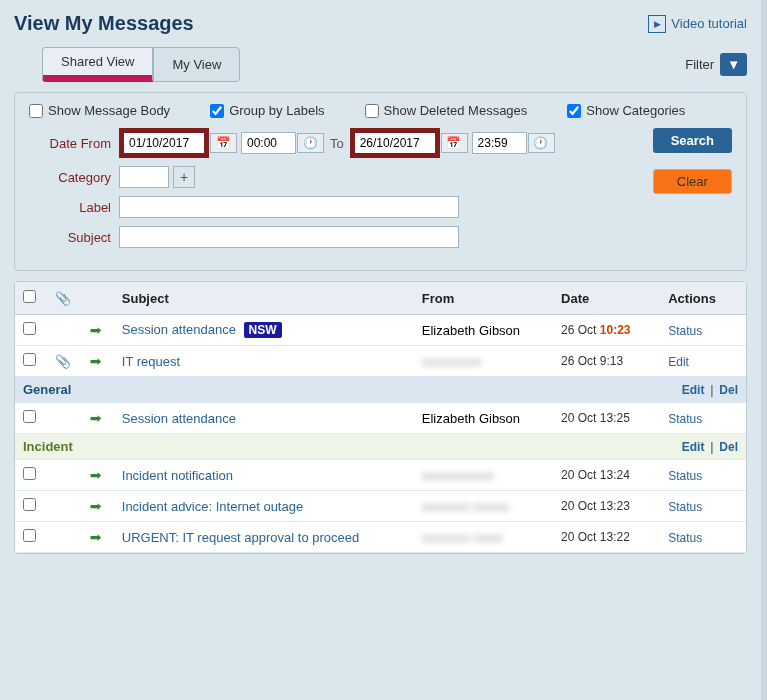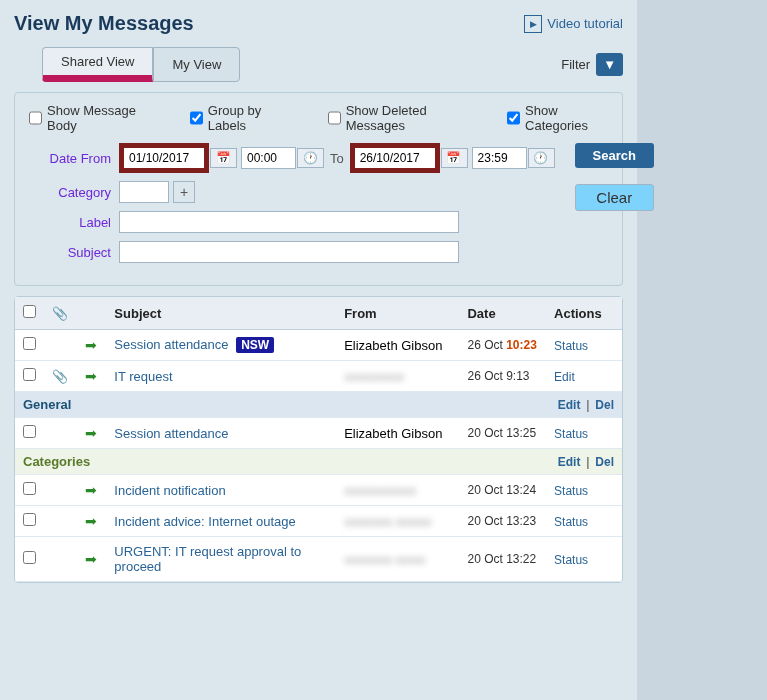--- a/index.html
+++ b/index.html
@@ -5,21 +5,21 @@
     * { box-sizing: border-box; margin: 0; padding: 0; }
     body {
       font-family: Arial, Helvetica, sans-serif;
       font-size: 13px;
       background: #c9d6e0;
       width: 767px;
       min-height: 700px;
     }
     .page-wrapper {
       background: #dce6ed;
-      width: 637px;
+      width: 761px;
       min-height: 700px;
       padding: 12px 14px;
     }
     .page-header {
       display: flex;
       align-items: center;
       justify-content: space-between;
       margin-bottom: 12px;
     }
     .page-title {
@@ -110,21 +110,21 @@
       height: 14px;
     }
     .form-row {
       display: flex;
       align-items: center;
       margin-bottom: 8px;
     }
     .form-label {
       width: 90px;
       text-align: right;
-      color: #6d28d9;
+      color: #7f1d1d;
       font-size: 13px;
       padding-right: 8px;
     }
     .date-input {
       width: 90px;
       border: 5px solid #7f1d1d;
       padding: 3px 5px;
       font-size: 12px;
       background: white;
     }
@@ -191,26 +191,26 @@
       color: white;
       border: none;
       padding: 5px 18px;
       cursor: pointer;
       font-size: 13px;
       font-weight: bold;
       border-radius: 3px;
       min-width: 65px;
     }
     .clear-btn {
-      background: #7dd3fc;
+      background: #f97316;
       color: #333;
       border: 1px solid #a0b4c4;
       padding: 4px 2px;
       cursor: pointer;
-      font-size: 15px;
+      font-size: 13px;
       border-radius: 3px;
       min-width: 65px;
     }
     .date-fields-container {
       display: flex;
       align-items: center;
       flex: 1;
     }
     .messages-panel {
       background: white;
@@ -471,21 +471,21 @@
           <td><input type="checkbox" style=""></td>
           <td></td>
           <td><span class="arrow-icon">➡</span></td>
           <td><a class="subject-link">Session attendance</a></td>
           <td>Elizabeth Gibson</td>
           <td class="date-cell">20 Oct 13:25</td>
           <td><a class="action-link">Status</a></td>
         </tr>
 
         <tr class="group-row-incidents">
-          <td colspan="6">Categories</td>
+          <td colspan="6">Incident</td>
           <td class="group-actions">
             <a class="action-link">Edit</a>
             <span class="action-sep"> | </span>
             <a class="action-link">Del</a>
           </td>
         </tr>
 
         <tr class="msg-row">
           <td><input type="checkbox" style=""></td>
           <td></td>

